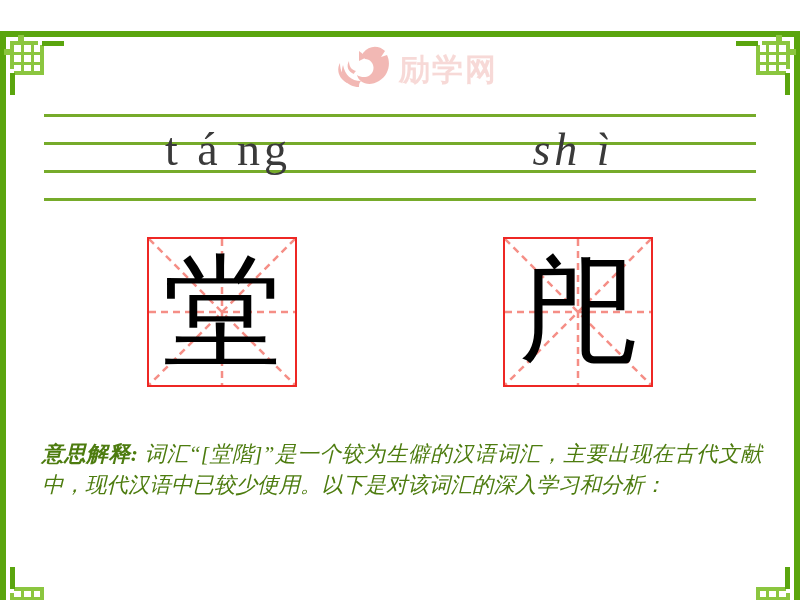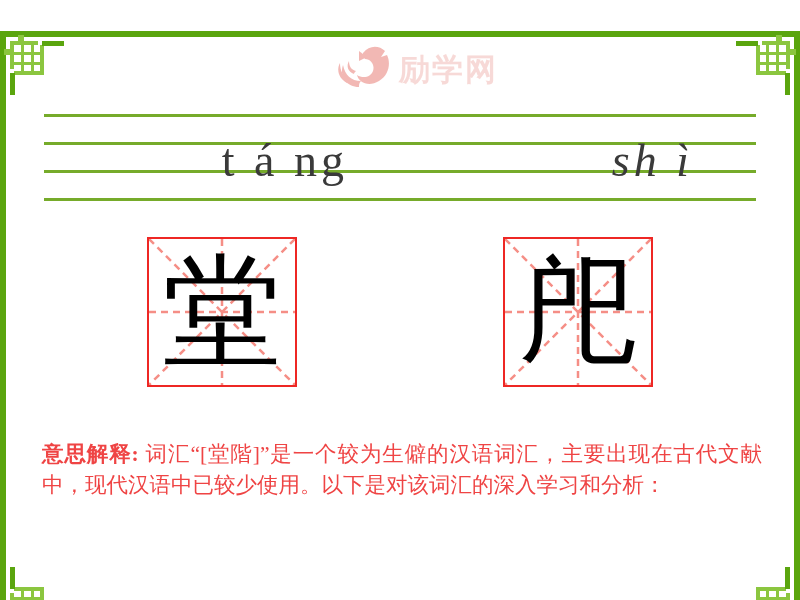--- a/index.html
+++ b/index.html
@@ -13,33 +13,33 @@
   .corner.tr{top:0;right:0;transform:scaleX(-1);}
   .corner.bl{bottom:0;left:0;transform:scaleY(-1);}
   .corner.br{bottom:0;right:0;transform:scale(-1,-1);}
   
   .logo{position:absolute;top:12px;left:333px;display:flex;align-items:center;opacity:0.95;}
   .logo-text{font-size:31px;font-weight:bold;color:#f7d8d5;letter-spacing:2px;
              font-family:"Liberation Sans","DejaVu Sans",sans-serif;margin-left:4px;margin-top:6px;}
   
   .pline{position:absolute;left:44px;width:712px;height:3px;background:#76ab2a;}
   .pl1{top:83px;} .pl2{top:111px;} .pl3{top:139px;} .pl4{top:167px;}
-  .pinyin{position:absolute;top:105px;height:50px;font-size:46px;color:#3a3a3a;
-          letter-spacing:4px;text-align:right;line-height:50px;}
+  .pinyin{position:absolute;top:94px;height:50px;font-size:46px;color:#3a3a3a;
+          letter-spacing:4px;text-align:center;line-height:50px;}
   .py1{left:108px;width:240px;}
   .py2{left:453px;width:240px;font-style:italic;}
   
   .hanzi-box{position:absolute;top:206px;width:146px;height:146px;border:2px solid #ee2724;background:#fff;}
   .hb1{left:147px;} .hb2{left:503px;}
   .hanzi-box svg{position:absolute;top:0;left:0;}
   .hanzi{position:absolute;top:0;left:0;width:146px;height:146px;line-height:146px;
          text-align:center;font-size:118px;color:#000;}
   
   .explain{position:absolute;top:408px;left:42px;width:720px;font-size:21.5px;
-           line-height:31px;color:#ef4444;text-align:justify;}
+           line-height:31px;color:#4d7c0f;text-align:justify;font-style:italic;}
   .explain .label{font-weight:bold;margin-right:6px;}
 </style>
 </head>
 <body>
 
 <div class="stage">
 
   <div class="frame"></div>
 
   <svg class="corner tl" viewBox="0 0 64 64">

